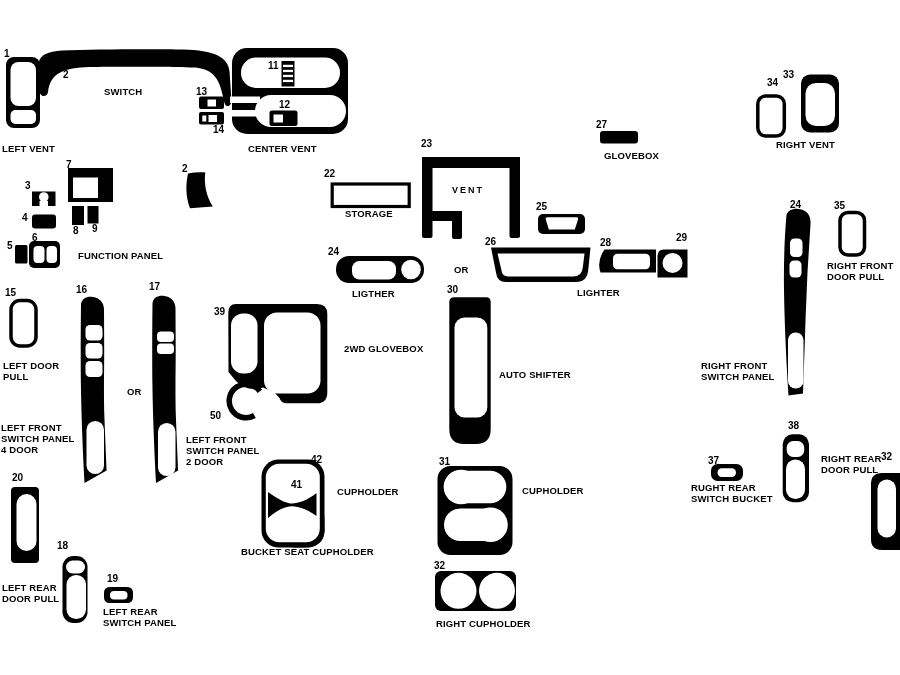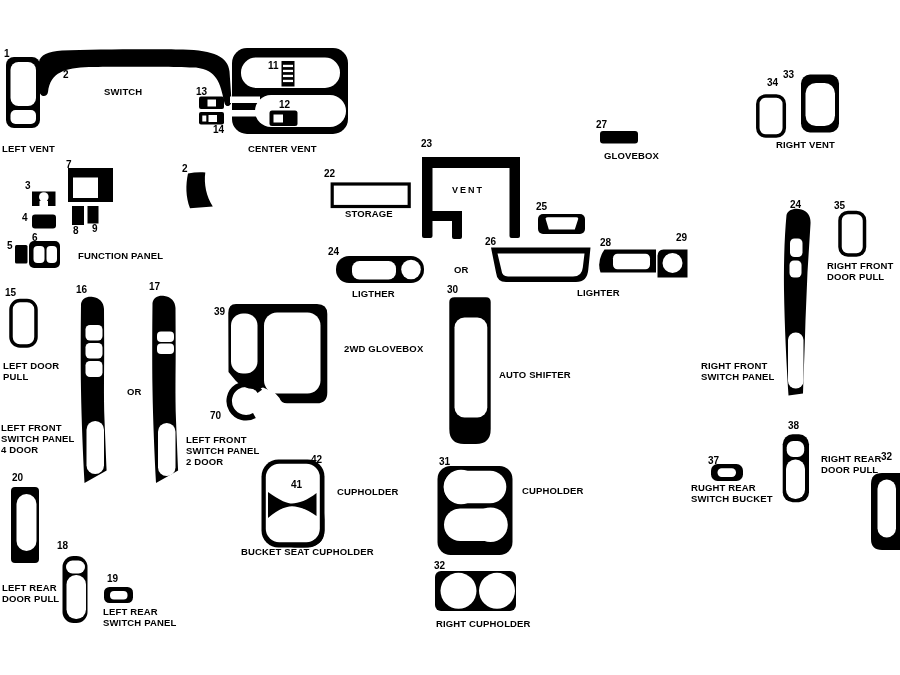--- a/index.html
+++ b/index.html
@@ -282,21 +282,21 @@
 <div class="num" style="left:447px;top:285px">30</div>
 <div class="num" style="left:439px;top:457px">31</div>
 <div class="num" style="left:434px;top:561px">32</div>
 <div class="num" style="left:783px;top:70px">33</div>
 <div class="num" style="left:767px;top:78px">34</div>
 <div class="num" style="left:834px;top:201px">35</div>
 <div class="num" style="left:790px;top:200px">24</div>
 <div class="num" style="left:708px;top:456px">37</div>
 <div class="num" style="left:788px;top:421px">38</div>
 <div class="num" style="left:214px;top:307px">39</div>
-<div class="num" style="left:210px;top:411px">70</div>
+<div class="num" style="left:210px;top:411px">50</div>
 <div class="num" style="left:291px;top:480px">41</div>
 <div class="num" style="left:311px;top:455px">42</div>
 
 <div class="cap" style="left:2px;top:143px">LEFT VENT</div>
 <div class="cap" style="left:104px;top:86px">SWITCH</div>
 <div class="cap" style="left:248px;top:143px">CENTER VENT</div>
 <div class="cap" style="left:776px;top:139px">RIGHT VENT</div>
 <div class="cap" style="left:604px;top:150px">GLOVEBOX</div>
 <div class="cap" style="left:78px;top:250px">FUNCTION PANEL</div>
 <div class="cap" style="left:345px;top:208px">STORAGE</div>

